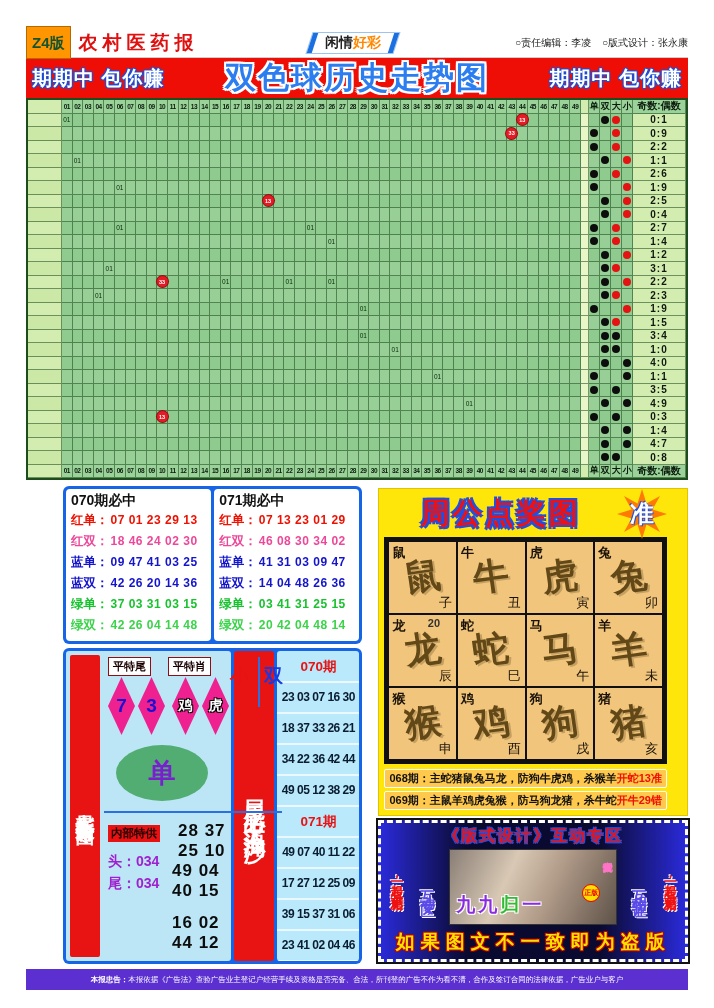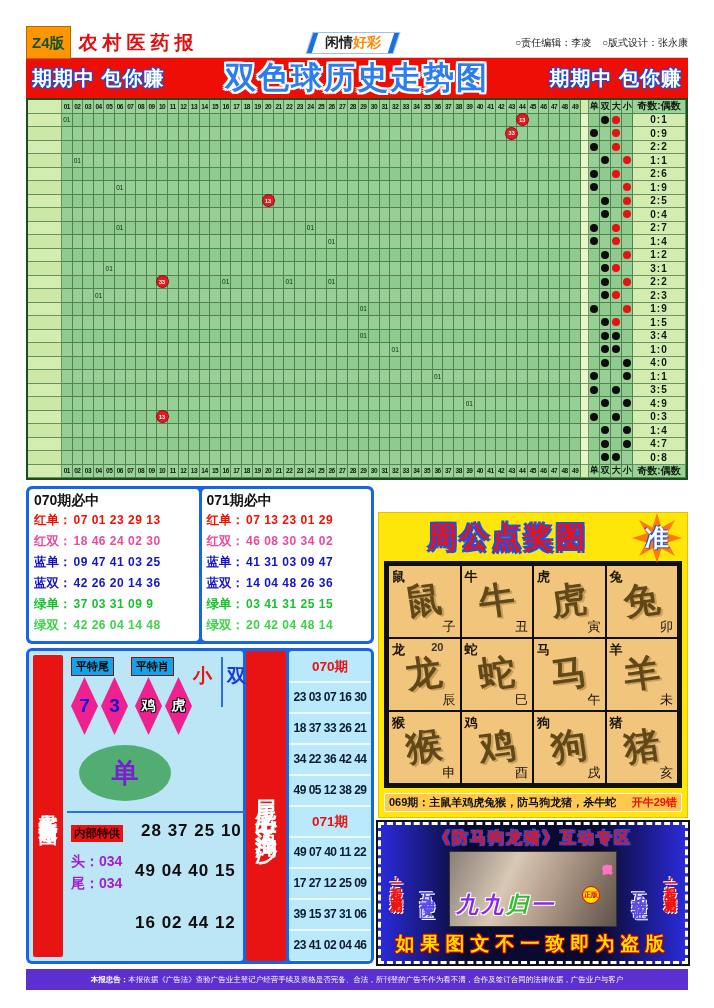--- a/index.html
+++ b/index.html
@@ -37,40 +37,40 @@
   .tc.hd.gut,.tc.hd.sep { background:#d2edaf; }
   .tc.hd.ratio { font-size:10px; letter-spacing:0; }
   .tc.hd.dotc-h { font-size:9px; background:#9ad29a; }
   .mk01 { font-size:6.5px; color:#0a2a0a; font-weight:normal; }
   .mkred { position:absolute; width:11px; height:11px; border-radius:50%; background:#e41b24; color:#fff; font-size:5.5px; font-weight:bold; display:flex; align-items:center; justify-content:center; z-index:2; box-shadow:0 0 0 1px #8d0f12; }
   .dt { width:8px; height:8px; border-radius:50%; }
   .dt.black { background:#0d0d0d; }
   .dt.red { background:#e41212; }
 
   
-  .mid { display:flex; gap:4px; margin-top:6px; align-items:flex-end; }
+  .mid { display:flex; gap:16px; margin-top:6px; align-items:center;margin-left:37px; }
   .col-left { width:348px; }
   .col-right { flex:1; }
 
   .bz-wrap { background:#1565e6; border-radius:6px; padding:3px; display:flex; gap:3px; }
   .bz-panel { background:#ffffff; border-radius:4px; flex:1; padding:3px 5px; height:152px; }
   .bz-title { font-size:14px; font-weight:bold; color:#111; }
   .bz-row { display:flex; align-items:baseline; line-height:21px; white-space:nowrap; }
   .bz-row .lb { font-size:12.5px; font-weight:bold; }
   .bz-row .vl { font-size:12px; font-weight:bold; letter-spacing:0.5px; margin-left:2px; }
   .c-red { color:#ee1000; } .c-red2 { color:#ec4899; }
   .c-blue { color:#1414cc; }
   .c-green { color:#17c22e; } .c-green2 { color:#3bd34a; }
 
   .bottom-wrap { background:#1565e6; border-radius:6px; padding:3px; display:flex; gap:3px; margin-top:4px; height:316px; }
   .qxc { position:relative; flex:1; background:#bce6f6; border-radius:3px; }
   .qxc-strip { position:absolute; left:4px; top:4px; bottom:4px; width:30px; background:#e81414; border-radius:2px; display:flex; align-items:center; justify-content:center; }
   .vtxt { writing-mode:vertical-rl; text-orientation:upright; }
   .qxc-strip .vtxt { color:#fff; font-size:19px; font-weight:bold; letter-spacing:2px; }
-  .q-badge { position:absolute; background:#0ea5e9; color:#1a0000; font-size:11px; font-weight:bold; padding:1px 4px; border:1px solid #8d0f12; }
+  .q-badge { position:absolute; background:#ffffff; color:#1a0000; font-size:11px; font-weight:bold; padding:1px 4px; border:1px solid #8d0f12; }
   .diamond { position:absolute; width:27px; height:58px; background:#ef2090; clip-path:polygon(50% 0,100% 50%,50% 100%,0 50%); display:flex; align-items:center; justify-content:center; }
   .diamond .dnum { color:#1a10d0; font-size:19px; font-weight:bold; }
   .diamond .dzo { color:#ffffff; font-size:14px; font-weight:bold; text-shadow:1px 1px 0 #000,-1px -1px 0 #000,1px -1px 0 #000,-1px 1px 0 #000; }
   .xs { position:absolute; font-size:19px; font-weight:bold; }
   .xs.xiao { color:#e81212; }
   .xs.shuang { color:#1a3ae0; }
   .vline { position:absolute; width:2px; background:#2a70e0; }
   .archbox { position:absolute; background:#ffffff; border-radius:38px 38px 0 0; box-shadow:0 0 0 1px #d8d8d8; }
   .wuxing { text-align:center; color:#e82010; font-size:13px; font-weight:bold; margin-top:6px; }
   .wuxing .dash { color:#c02000; font-weight:normal; }
@@ -83,21 +83,21 @@
   .big-nums { position:absolute; font-size:17px; font-weight:bold; color:#0d0d0d; letter-spacing:1px; }
   .tw { position:absolute; font-size:14px; font-weight:bold; color:#a020d0; }
 
   .ww-strip { width:40px; background:#e81414; border-radius:3px; display:flex; align-items:center; justify-content:center; }
   .ww-strip .vtxt { color:#fff; font-size:22px; font-weight:bold; letter-spacing:6px; }
   .ww-nums { width:82px; background:#b9e9fa; border-radius:3px; padding:1px 0; overflow:hidden; }
   .ww-line { display:block; text-align:center; font-size:12px; font-weight:bold; color:#0a1c30; line-height:29px; border-bottom:2px solid #e9f9ff; white-space:nowrap; letter-spacing:-0.5px; }
   .ww-label { color:#e81212; font-size:13.5px; letter-spacing:0; }
 
   
-  .zg { background:#ffe60a; padding:4px 5px 5px 5px; border:1px solid #e0c400; }
+  .zg { background:#ffe60a; padding:4px 20px 5px 5px; border:1px solid #e0c400; }
   .zg-head { display:flex; align-items:center; height:42px; }
   .zg-title { flex:1; text-align:center; color:#f01010; font-size:29px; font-weight:bold; letter-spacing:3px; text-shadow:-2px -2px 0 #2050e0,2px -2px 0 #2050e0,-2px 2px 0 #2050e0,2px 2px 0 #2050e0,0 0 3px #fff; }
   .zhun { width:50px; height:50px; background:#ff7a00; clip-path:polygon(50% 0%,59% 29%,86% 14%,71% 41%,100% 50%,71% 59%,86% 86%,59% 71%,50% 100%,41% 71%,14% 86%,29% 59%,0% 50%,29% 41%,14% 14%,41% 29%); display:flex; align-items:center; justify-content:center; }
   .zhun span { color:#ffffff; font-size:24px; font-weight:bold; text-shadow:1px 1px 0 #2050e0,-1px -1px 0 #2050e0; }
   #zodiac { border:4px solid #101010; display:grid; grid-template-columns:repeat(4,1fr); margin-top:2px; }
   .zcell { height:73px; background:#f1c57b; border:1.5px solid #101010; position:relative; overflow:hidden; }
   .zcell .an { position:absolute; top:2px; left:3px; font-size:13px; font-weight:bold; color:#1a1208; font-family:"DejaVu Serif","Liberation Serif",serif; }
   .zcell .br { position:absolute; bottom:1px; right:4px; font-size:13px; color:#1a1208; font-family:"DejaVu Serif","Liberation Serif",serif; }
   .zcell .art { position:absolute; top:50%; left:50%; transform:translate(-50%,-52%) rotate(-8deg); font-size:36px; font-weight:bold; color:#4a3206; opacity:.85; font-family:"DejaVu Serif","Liberation Serif",serif; text-shadow:2px 2px 0 rgba(40,24,2,.25); }
   .zcell .zn { position:absolute; top:2px; right:16px; font-size:11px; font-weight:bold; color:#333; }
@@ -107,21 +107,21 @@
 
   
   .macau { margin-top:4px; border:3px dashed #ffffff; outline:2px solid #111; background:linear-gradient(90deg,#2a2ad8 0%,#0a0a30 28%,#0a0a30 72%,#2a2ad8 100%); padding:3px 4px 4px 4px; }
   .mc-title { text-align:center; color:#f01010; font-size:16px; font-weight:bold; letter-spacing:2px; text-shadow:-1px -1px 0 #2050e0,1px -1px 0 #2050e0,-1px 1px 0 #2050e0,1px 1px 0 #2050e0; }
   .mc-mid { display:flex; align-items:center; justify-content:space-between; height:80px; padding:0 2px; }
   .mc-v { font-weight:bold; }
   .mc-v.redv { color:#ee1212; font-size:13px; text-shadow:1px 1px 0 #fff,-1px -1px 0 #fff; }
   .mc-v.bluev { color:#5a4ae8; font-size:15px; letter-spacing:4px; text-shadow:1px 1px 0 #fff,-1px -1px 0 #fff; }
   .mc-photo { width:168px; height:76px; background:linear-gradient(115deg,#8a7f76 0%,#d8c8b4 35%,#b09a88 60%,#5e5248 100%); position:relative; border:1px solid #333; }
   .mc-cap { position:absolute; right:2px; top:4px; color:#ff74c8; font-size:10px; font-weight:bold; }
-  .mc-logo { position:absolute; left:6px; bottom:6px; font-size:22px; font-weight:bold; letter-spacing:3px; text-shadow:1px 1px 0 #fff,-1px -1px 0 #fff,1px -1px 0 #fff,-1px 1px 0 #fff;font-style:italic; }
+  .mc-logo { position:absolute; left:6px; bottom:6px; font-size:19px; font-weight:bold; letter-spacing:3px; text-shadow:1px 1px 0 #fff,-1px -1px 0 #fff,1px -1px 0 #fff,-1px 1px 0 #fff; }
   .mc-logo .p { color:#8a2be2; } .mc-logo .g { color:#33bb33; }
   .mc-badge { position:absolute; right:16px; bottom:22px; width:18px; height:18px; border-radius:50%; background:#ffe000; color:#e80000; font-size:7px; font-weight:bold; display:flex; align-items:center; justify-content:center; border:1px solid #e80000; }
   .mc-bottom { text-align:center; color:#ffe000; font-size:19px; font-weight:bold; letter-spacing:6px; margin-top:2px; text-shadow:1px 1px 0 #c00000,-1px -1px 0 #c00000,1px -1px 0 #c00000,-1px 1px 0 #c00000; }
 
   
   .footer { margin-top:5px; background:#5b2fd0; color:#ffffff; font-size:7.5px; line-height:11px; text-align:center; padding:5px 10px; }
   .footer .b { font-weight:bold; }
 </style>
 </head>
 <body>
@@ -1882,21 +1882,21 @@
             <div class="bz-row">
               <span class="lb c-blue">蓝单：</span>
               <span class="vl c-blue">09 47 41 03 25</span>
             </div>
             <div class="bz-row">
               <span class="lb c-blue">蓝双：</span>
               <span class="vl c-blue">42 26 20 14 36</span>
             </div>
             <div class="bz-row">
               <span class="lb c-green">绿单：</span>
-              <span class="vl c-green">37 03 31 09 9</span>
+              <span class="vl c-green">37 03 31 03 15</span>
             </div>
             <div class="bz-row">
               <span class="lb c-green2">绿双：</span>
               <span class="vl c-green2">42 26 04 14 48</span>
             </div>
           </div>
         <div class="bz-panel" id="bz1">
             <div class="bz-title">071期必中</div>
             <div class="bz-row">
               <span class="lb c-red">红单：</span>
@@ -2047,29 +2047,34 @@
               <span class="br">戌</span>
             </div>
             <div class="zcell">
               <span class="an">猪</span>
               <span class="art">猪</span>
               <span class="br">亥</span>
             </div>
           </div>
         <div id="preds">
             <div class="pred">
+              <span class="q">068期：</span>
+              <span class="txt">主蛇猪鼠兔马龙，防狗牛虎鸡，杀猴羊</span>
+              <span class="res">开蛇13准</span>
+            </div>
+            <div class="pred">
               <span class="q">069期：</span>
               <span class="txt">主鼠羊鸡虎兔猴，防马狗龙猪，杀牛蛇</span>
               <span class="res">开牛29错</span>
             </div>
           </div>
       </div>
 
       <div class="macau">
-        <div class="mc-title">《防马狗龙猪》互动专区</div>
+        <div class="mc-title">《版式设计》互动专区</div>
         <div class="mc-mid">
           <span class="mc-v redv vtxt">一起看，更精彩！</span>
           <span class="mc-v bluev vtxt">互动专区</span>
           <div class="mc-photo">
             <span class="mc-cap vtxt">靓女传真</span>
             <span class="mc-logo"><span class="p">九九</span><span class="g">归</span><span class="p">一</span></span>
             <span class="mc-badge">正版</span>
           </div>
           <span class="mc-v bluev vtxt">互相验证</span>
           <span class="mc-v redv vtxt">一起看，更精彩！</span>

